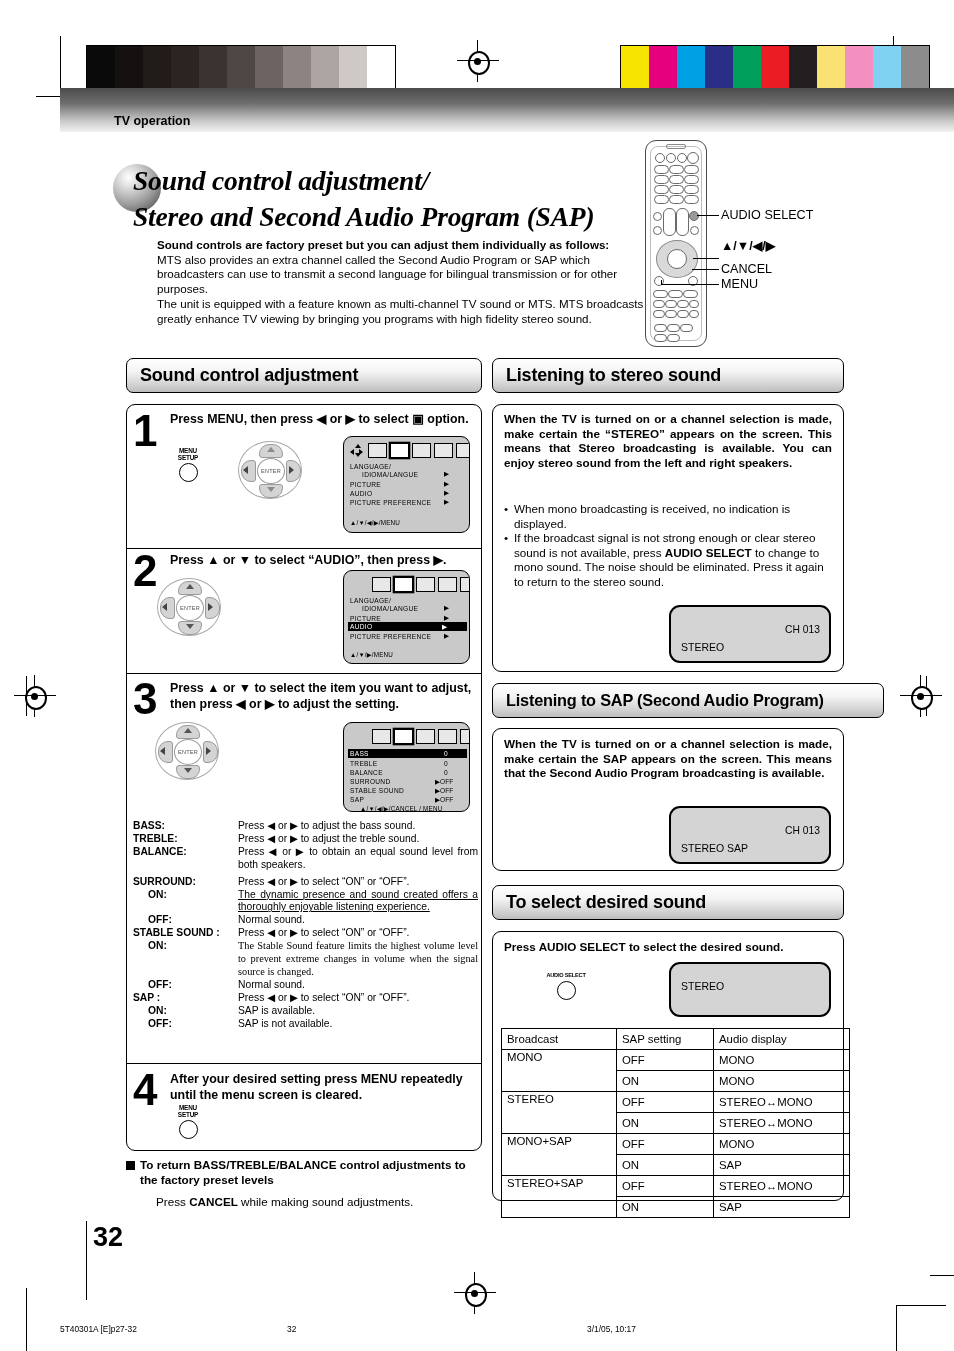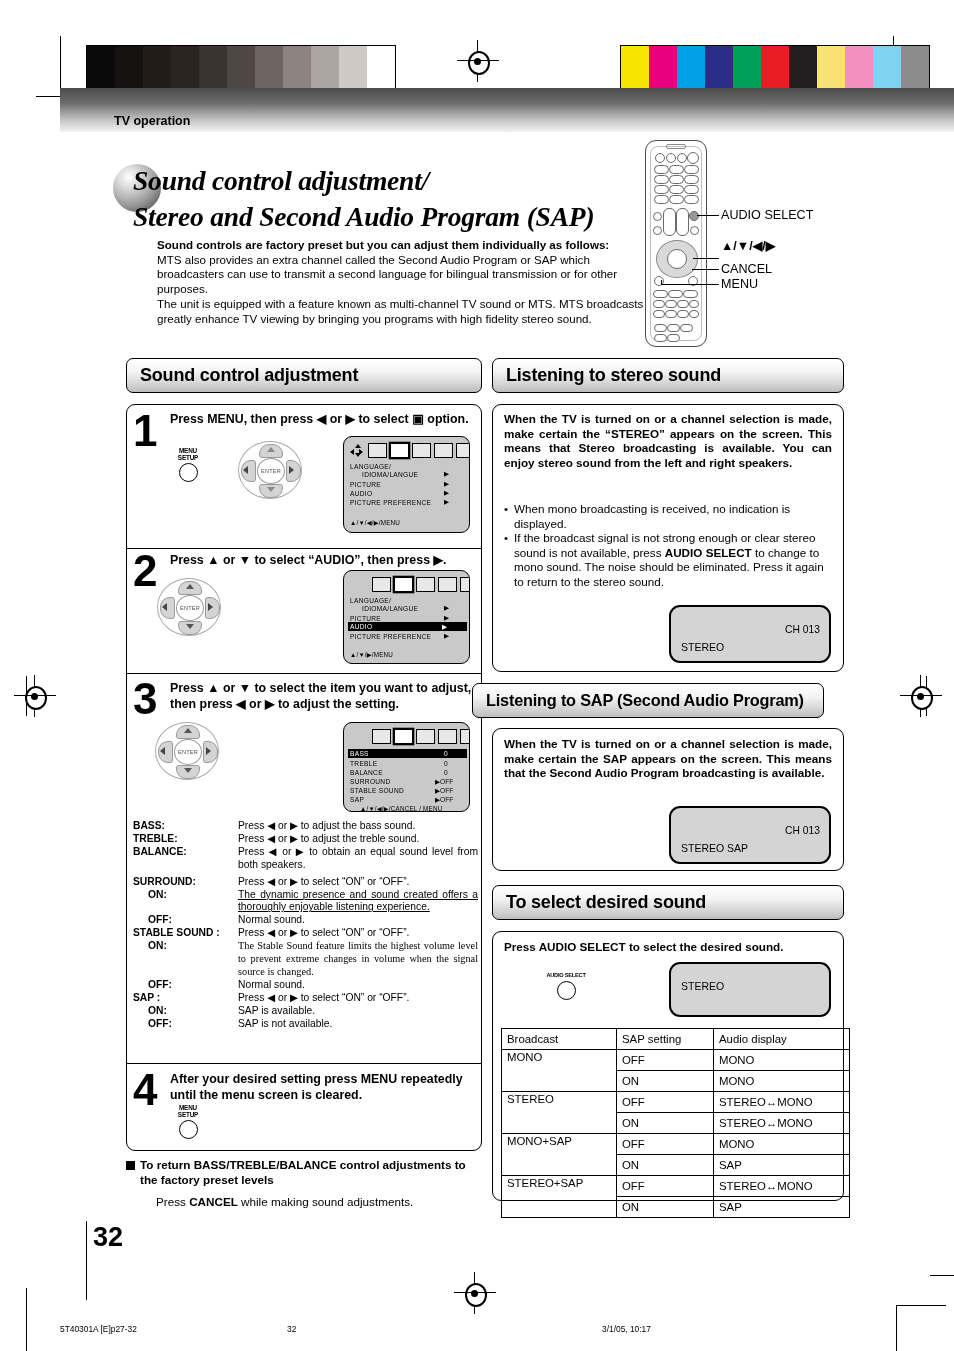--- a/index.html
+++ b/index.html
@@ -479,21 +479,21 @@
   <div class="bi">
     <div class="dot">•</div>
     <div class="bd"><span>If the broadcast signal is not strong enough or clear stereo sound is not available, press </span><b>AUDIO SELECT</b><span> to change to mono sound. The noise should be eliminated. Press it again to return to the stereo sound.</span></div>
   </div>
 </div>
 <div class="tvscr abs" style="left:669px;top:605px;width:162px;height:58px;">
   <div class="ch" style="right:9px;top:17px;">CH 013</div>
   <div class="st" style="left:10px;top:34px;">STEREO</div>
 </div>
 
-<div class="pill small abs" style="left:472px;top:683px;width:352px;">
+<div class="pill small abs" style="left:492px;top:683px;width:392px;">
   <span>Listening to SAP (Second Audio Program)</span>
 </div>
 
 <div class="box abs" style="left:492px;top:728px;width:352px;height:143px;"></div>
 <div class="btext abs" style="left:504px;top:737px;width:328px;">When the TV is turned on or a channel selection is made, make certain the SAP appears on the screen. This means that the Second Audio Program broadcasting is available.</div>
 <div class="tvscr abs" style="left:669px;top:806px;width:162px;height:58px;">
   <div class="ch" style="right:9px;top:17px;">CH 013</div>
   <div class="st" style="left:10px;top:34px;">STEREO  SAP</div>
 </div>
 
@@ -556,18 +556,18 @@
     <td class="c3">SAP</td>
   </tr>
 </tbody>
   </table>
 
 <div class="pagebar abs" style="left:86px;top:1221px;height:79px;"></div>
 <div class="pageno abs" style="left:93px;top:1222px;">32</div>
 
 <div class="prfoot abs" style="left:60px;top:1324px;">5T40301A [E]p27-32</div>
 <div class="prfoot abs" style="left:287px;top:1324px;">32</div>
-<div class="prfoot abs" style="left:587px;top:1324px;margin-left:15px;">3/1/05, 10:17</div>
+<div class="prfoot abs" style="left:587px;top:1324px;">3/1/05, 10:17</div>
 
 <div class="crop abs" style="left:896px;top:1305px;width:50px;height:1.4px;"></div>
 <div class="crop abs" style="left:896px;top:1305px;width:1.4px;height:46px;"></div>
 <div class="crop abs" style="left:930px;top:1275px;width:24px;height:1.4px;"></div>
 <div class="crop abs" style="left:26px;top:1288px;width:1.4px;height:63px;"></div>
 
 </body></html>

